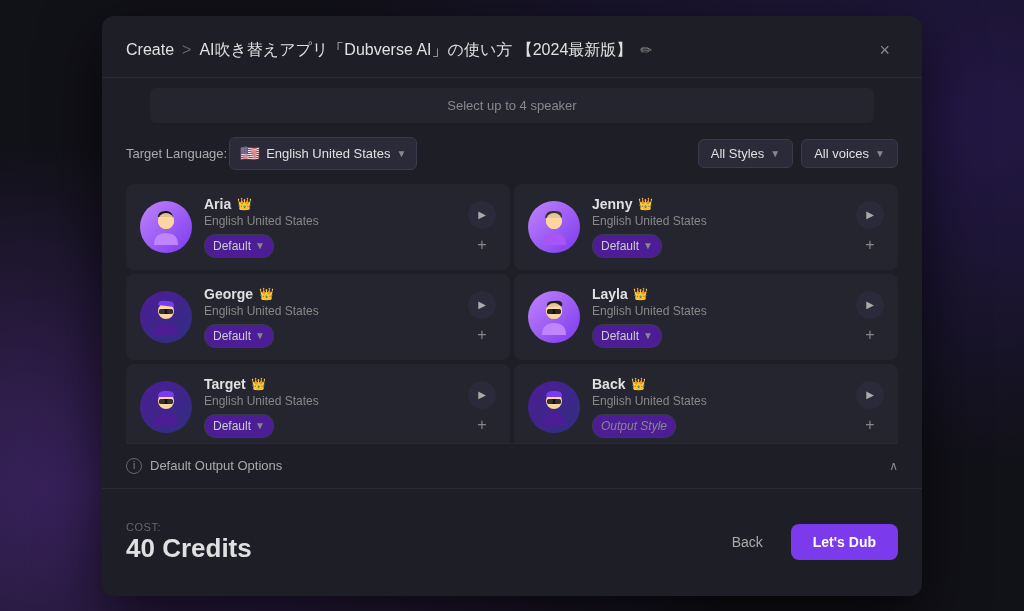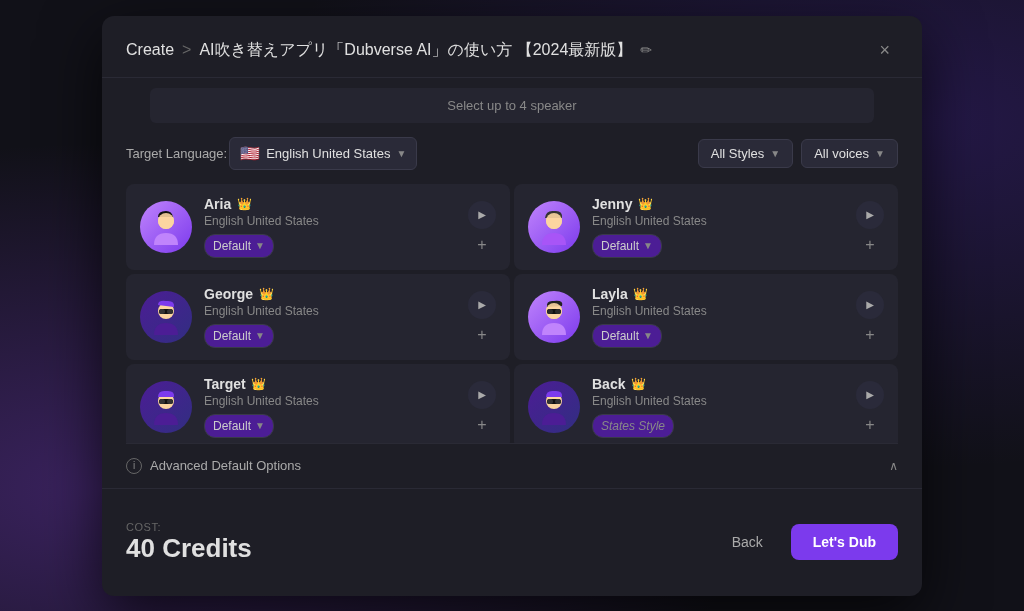--- a/index.html
+++ b/index.html
@@ -494,36 +494,36 @@
           <rect x="21" y="12" width="6" height="5" rx="2.5" fill="#333"></rect>
         </svg>
       </div>
       <div class="speaker-info">
         <div class="speaker-name">
           <span>Back</span>
           <span class="crown">👑</span>
         </div>
         <div class="speaker-lang">English United States</div>
         <div class="style-select style-select-italic">
-          <span>States Style</span>
+          <span>Output Style</span>
         </div>
       </div>
       <div class="card-actions">
         <button class="play-btn">▶</button>
         <button class="add-btn">+</button>
       </div>
     </div>
 
   </div>
 
   <div class="advanced-section">
     <div class="advanced-row">
       <div class="advanced-label">
         <div class="info-icon">i</div>
-        <span>Advanced Default Options</span>
+        <span>Default Output Options</span>
       </div>
       <span class="chevron-up">∧</span>
     </div>
   </div>
 
   <div class="footer">
     <div class="cost-section">
       <div class="cost-label">COST:</div>
       <div class="cost-value">40 Credits</div>
     </div>

